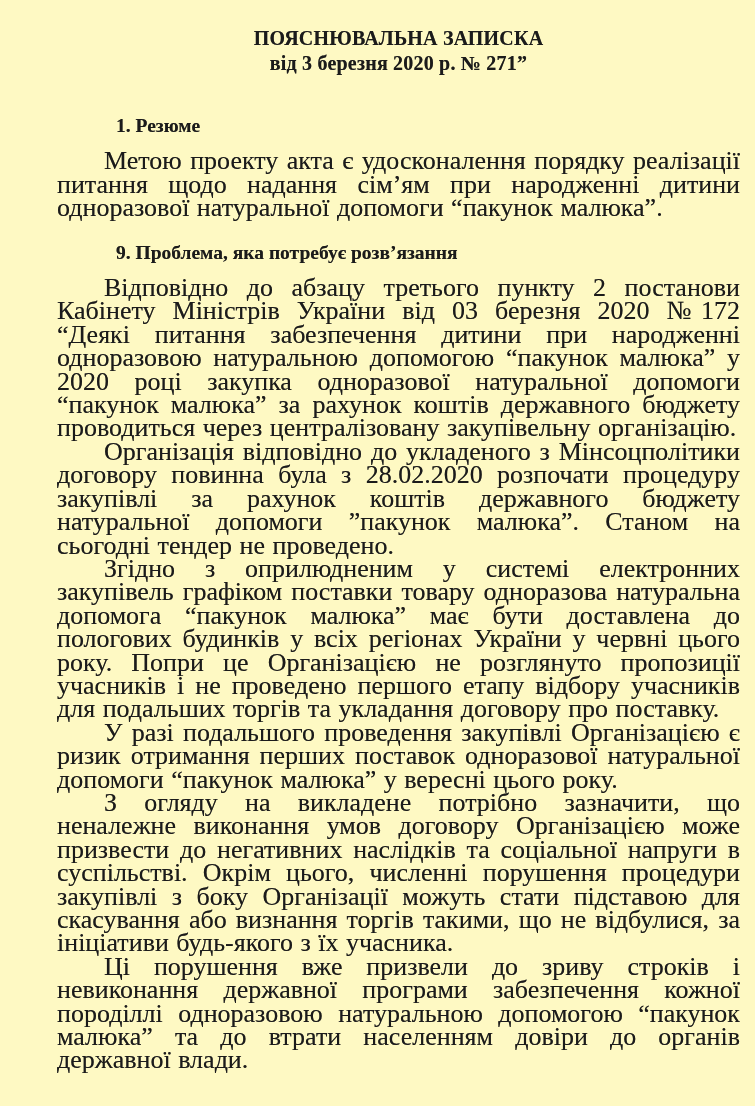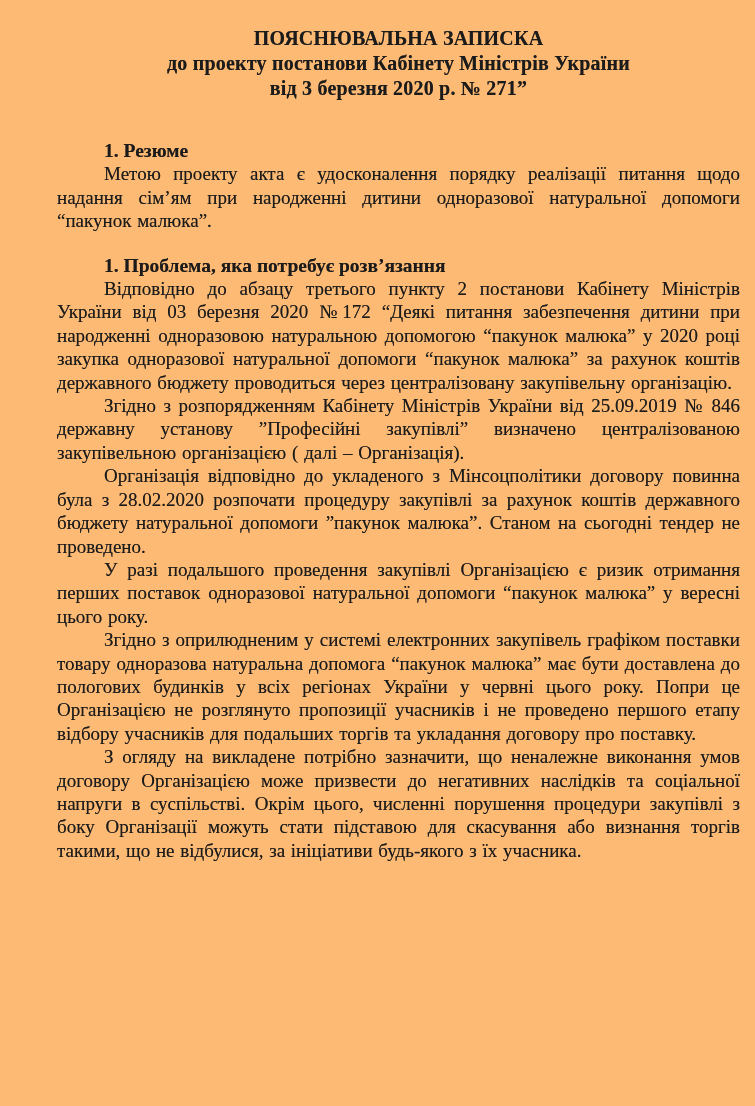--- a/index.html
+++ b/index.html
@@ -6,72 +6,71 @@
     margin: 0;
     padding: 0;
     background: #ffffff;
   }
   .page {
     position: relative;
     width: 755px;
     height: 1106px;
     box-sizing: border-box;
     padding: 26px 15px 20px 57px;
-    background: #fdba74;
+    background: #fef9c3;
     font-family: "Liberation Serif", "DejaVu Serif", serif;
     color: #1b1b1b;
     overflow: hidden;
     text-shadow: 0 0 0.5px rgba(20,20,20,0.55);
   }
   .title-block {
     text-align: center;
     font-weight: 700;
     font-size: 20px;
     line-height: 25px;
     margin-bottom: 38px;
     letter-spacing: 0.2px;
   }
   .heading {
     font-weight: 700;
     font-size: 19.5px;
     line-height: 23.4px;
     text-indent: 47px;
-    margin: 0;
+    margin: 12px;
   }
   .para {
-    font-size: 19px;
+    font-size: 26px;
     line-height: 23.4px;
     text-align: justify;
     text-indent: 47px;
     margin: 0;
     word-spacing: 1px;
   }
   .section-problem .heading {
     margin-top: 21px;
   }
 </style>
 </head>
 <body>
 
 <div class="page">
 
   <div class="title-block">
     <div class="title-line">ПОЯСНЮВАЛЬНА ЗАПИСКА</div>
-    <div class="title-line">до проекту постанови Кабінету Міністрів України</div>
     <div class="title-line">від 3 березня 2020 р. № 271”</div>
   </div>
 
   <div class="section section-summary">
     <div class="heading">1. Резюме</div>
     <p class="para">Метою проекту акта є удосконалення порядку реалізації питання щодо надання сім’ям при народженні дитини одноразової натуральної допомоги “пакунок малюка”.</p>
   </div>
 
   <div class="section section-problem">
-    <div class="heading">1. Проблема, яка потребує розв’язання</div>
+    <div class="heading">9. Проблема, яка потребує розв’язання</div>
     <p class="para">Відповідно до абзацу третього пункту 2 постанови Кабінету Міністрів України від 03 березня 2020 №172 “Деякі питання забезпечення дитини при народженні одноразовою натуральною допомогою “пакунок малюка” у 2020 році закупка одноразової натуральної допомоги “пакунок малюка” за рахунок коштів державного бюджету проводиться через централізовану закупівельну організацію.</p>
-    <p class="para">Згідно з розпорядженням Кабінету Міністрів України від 25.09.2019 № 846 державну установу ”Професійні закупівлі” визначено централізованою закупівельною організацією ( далі – Організація).</p>
     <p class="para">Організація відповідно до укладеного з Мінсоцполітики договору повинна була з 28.02.2020 розпочати процедуру закупівлі за рахунок коштів державного бюджету натуральної допомоги ”пакунок малюка”. Станом на сьогодні тендер не проведено.</p>
+    <p class="para">Згідно з оприлюдненим у системі електронних закупівель графіком поставки товару одноразова натуральна допомога “пакунок малюка” має бути доставлена до пологових будинків у всіх регіонах України у червні цього року. Попри це Організацією не розглянуто пропозиції учасників і не проведено першого етапу відбору учасників для подальших торгів та укладання договору про поставку.</p>
     <p class="para">У разі подальшого проведення закупівлі Організацією є ризик отримання перших поставок одноразової натуральної допомоги “пакунок малюка” у вересні цього року.</p>
-    <p class="para">Згідно з оприлюдненим у системі електронних закупівель графіком поставки товару одноразова натуральна допомога “пакунок малюка” має бути доставлена до пологових будинків у всіх регіонах України у червні цього року. Попри це Організацією не розглянуто пропозиції учасників і не проведено першого етапу відбору учасників для подальших торгів та укладання договору про поставку.</p>
     <p class="para">З огляду на викладене потрібно зазначити, що неналежне виконання умов договору Організацією може призвести до негативних наслідків та соціальної напруги в суспільстві. Окрім цього, численні порушення процедури закупівлі з боку Організації можуть стати підставою для скасування або визнання торгів такими, що не відбулися, за ініціативи будь-якого з їх учасника.</p>
+    <p class="para">Ці порушення вже призвели до зриву строків і невиконання державної програми забезпечення кожної породіллі одноразовою натуральною допомогою “пакунок малюка” та до втрати населенням довіри до органів державної влади.</p>
   </div>
 
 </div>
 
 </body></html>

